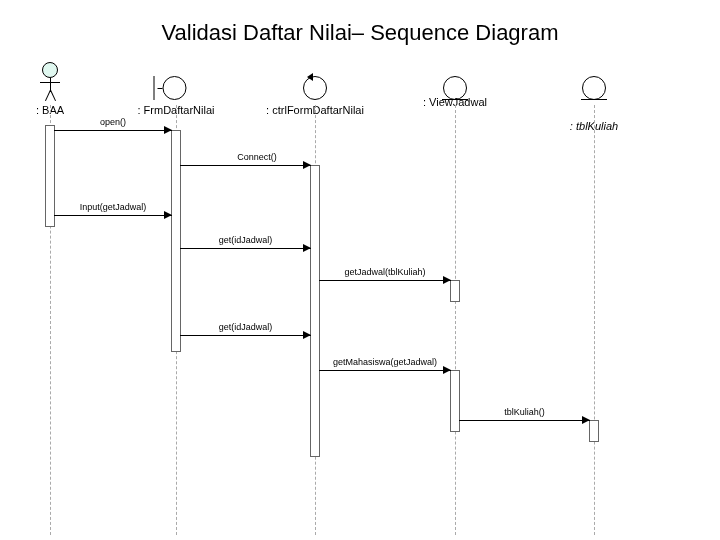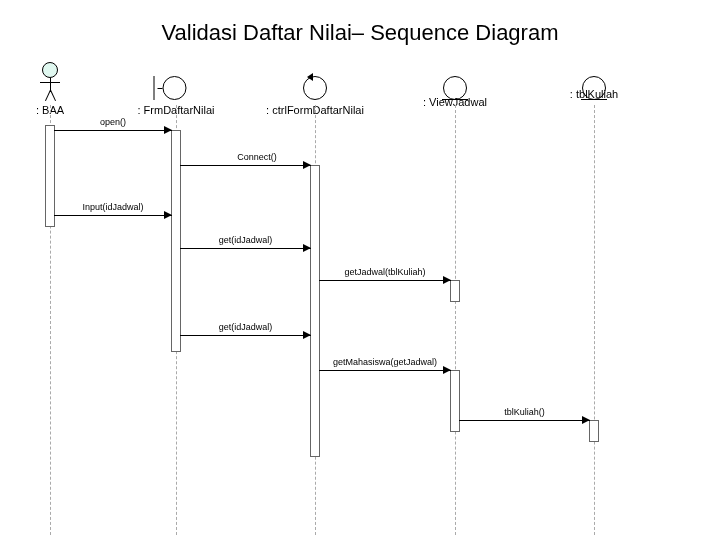--- a/index.html
+++ b/index.html
@@ -154,21 +154,21 @@
 <div class="entity" style="left:455px; top:76px;">
   <div class="circ"></div>
     <div class="base"></div>
 </div>
 <div class="participant-label" style="left:455px; top:96px;">: ViewJadwal</div>
 
 <div class="entity" style="left:594px; top:76px;">
   <div class="circ"></div>
     <div class="base"></div>
 </div>
-<div class="participant-label" style="left:594px; top:88px;">: tblKuliah</div>
+<div class="participant-label" style="left:594px; top:120px;font-style:italic;">: tblKuliah</div>
 
 <div class="lifeline" style="left:50px;"></div>
 <div class="lifeline" style="left:176px;"></div>
 <div class="lifeline" style="left:315px;"></div>
 <div class="lifeline" style="left:455px;"></div>
 <div class="lifeline" style="left:594px;"></div>
 
 <div id="dynamic">
     <div class="activation" style="left: 50px; top: 125px; height: 100px;"></div>
     <div class="activation" style="left: 176px; top: 130px; height: 220px;"></div>
@@ -177,21 +177,21 @@
     <div class="activation" style="left: 455px; top: 370px; height: 60px;"></div>
     <div class="activation" style="left: 594px; top: 420px; height: 20px;"></div>
     <div class="msg-line" style="left: 54px; top: 130px; width: 118px;"></div>
     <div class="msg-arrow right" style="top: 126px; left: 164px;"></div>
     <div class="msg-label" style="left: 113px; top: 117px;">open()</div>
     <div class="msg-line" style="left: 180px; top: 165px; width: 131px;"></div>
     <div class="msg-arrow right" style="top: 161px; left: 303px;"></div>
     <div class="msg-label" style="left: 257px; top: 152px;">Connect()</div>
     <div class="msg-line" style="left: 54px; top: 215px; width: 118px;"></div>
     <div class="msg-arrow right" style="top: 211px; left: 164px;"></div>
-    <div class="msg-label" style="left: 113px; top: 202px;">Input(idJadwal)</div>
+    <div class="msg-label" style="left: 113px; top: 202px;">Input(getJadwal)</div>
     <div class="msg-line" style="left: 180px; top: 248px; width: 131px;"></div>
     <div class="msg-arrow right" style="top: 244px; left: 303px;"></div>
     <div class="msg-label" style="left: 245.5px; top: 235px;">get(idJadwal)</div>
     <div class="msg-line" style="left: 319px; top: 280px; width: 132px;"></div>
     <div class="msg-arrow right" style="top: 276px; left: 443px;"></div>
     <div class="msg-label" style="left: 385px; top: 267px;">getJadwal(tblKuliah)</div>
     <div class="msg-line" style="left: 180px; top: 335px; width: 131px;"></div>
     <div class="msg-arrow right" style="top: 331px; left: 303px;"></div>
     <div class="msg-label" style="left: 245.5px; top: 322px;">get(idJadwal)</div>
     <div class="msg-line" style="left: 319px; top: 370px; width: 132px;"></div>

